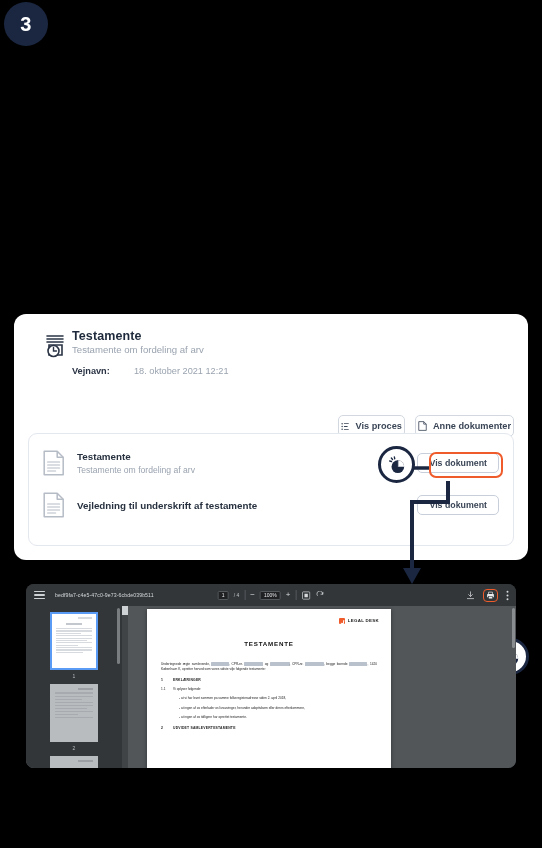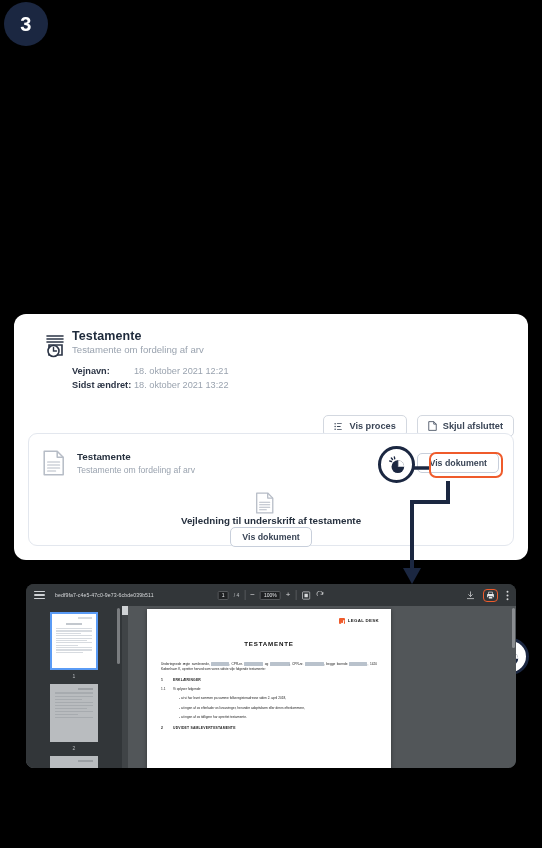--- a/index.html
+++ b/index.html
@@ -41,35 +41,35 @@
   .meta { position: absolute; left: 58px; top: 50px; font-size: 9.2px; line-height: 14px; }
   .meta-row { display: flex; align-items: center; }
   .meta-label { width: 62px; font-weight: 700; color: #2b3445; }
   .meta-value { color: #9aa3af; }
   .badge-check { margin-left: 6px; position: relative; top: 1px; }
 
   
   .tool-row { position: absolute; right: 14px; top: 101px; display: flex; gap: 10px; }
   .tool-btn {
     display: flex; align-items: center; gap: 6px;
-    height: 22px; padding: 0 10px;
+    height: 22px; padding: 0 2px;
     border: 1px solid #d3d8e0; border-radius: 5px;
     background: #fff; color: #3b4657;
     font-size: 9.2px; font-weight: 600; white-space: nowrap;
     font-family: "Liberation Sans", sans-serif; cursor: pointer;
   }
 
   
   .docs-panel {
     position: absolute; left: 14px; right: 14px; top: 119px; bottom: 14px;
     border: 1px solid #e3e7ee; border-radius: 9px; background: #fff;
   }
   .doc-row { position: absolute; left: 14px; right: 14px; display: flex; align-items: center; }
   .doc-row.r1 { top: 16px; }
-  .doc-row.r2 { top: 58px; flex-direction: column; }
+  .doc-row.r2 { top: 58px; }
   .doc-file-icon { width: 22px; height: 26px; flex: 0 0 22px; margin-right: 12px; }
   .doc-texts { flex: 1 1 auto; min-width: 0; }
   .doc-name { font-size: 9.8px; font-weight: 700; color: #27313f; line-height: 13px; }
   .doc-desc { font-size: 8.6px; color: #9aa3af; line-height: 12px; margin-top: 1px; }
 
   .view-btn {
     border: 1px solid #c8cfdb; border-radius: 5px; background: #fff;
     color: #3b4657; font-size: 8.8px; font-weight: 600;
     height: 20px; padding: 0 11px; white-space: nowrap;
     font-family: "Liberation Sans", sans-serif; cursor: pointer;
@@ -192,24 +192,20 @@
       <path d="M11.5 15.5v3.5h3" stroke="#2b3445" stroke-width="1.4" fill="none" stroke-linecap="round"></path>
     </svg>
 
     <div class="card-title">Testamente</div>
     <div class="card-sub">Testamente om fordeling af arv</div>
 
     <div class="meta">
       <div class="meta-row">
         <span class="meta-label">Vejnavn:</span>
         <span class="meta-value">18. oktober 2021 12:21</span>
-      </div>
-      <div class="meta-row">
-        <span class="meta-label">Sidst ændret:</span>
-        <span class="meta-value">18. oktober 2021 13:22</span>
       </div>
     </div>
 
     <div class="tool-row">
       <button class="tool-btn">
         <svg width="9" height="9" viewBox="0 0 16 16">
           <g fill="#3b4657">
             <circle cx="2" cy="3" r="1.3"></circle>
               <rect x="5" y="2.3" width="9" height="1.4" rx=".7"></rect>
             <circle cx="2" cy="8" r="1.3"></circle>
@@ -218,21 +214,21 @@
               <rect x="5" y="12.3" width="9" height="1.4" rx=".7"></rect>
           </g>
         </svg>
         <span>Vis proces</span>
       </button>
       <button class="tool-btn">
         <svg width="9" height="10" viewBox="0 0 14 16">
           <path d="M1 1h8l4 4v10H1z" fill="none" stroke="#3b4657" stroke-width="1.3" stroke-linejoin="round"></path>
           <path d="M9 1v4h4" fill="none" stroke="#3b4657" stroke-width="1.3" stroke-linejoin="round"></path>
         </svg>
-        <span>Skjul afsluttet</span>
+        <span>Anne dokumenter</span>
       </button>
     </div>
 
     <div class="docs-panel">
 
       <div class="doc-row r1">
         <svg class="doc-file-icon" viewBox="0 0 22 26">
           <path d="M1.2 1.2h13l6 6v17.6H1.2z" fill="#fff" stroke="#b6bcc6" stroke-width="1.5" stroke-linejoin="round"></path>
           <path d="M14.2 1.2v6h6" fill="none" stroke="#b6bcc6" stroke-width="1.5" stroke-linejoin="round"></path>
           <g stroke="#b6bcc6" stroke-width="1.2" stroke-linecap="round">

